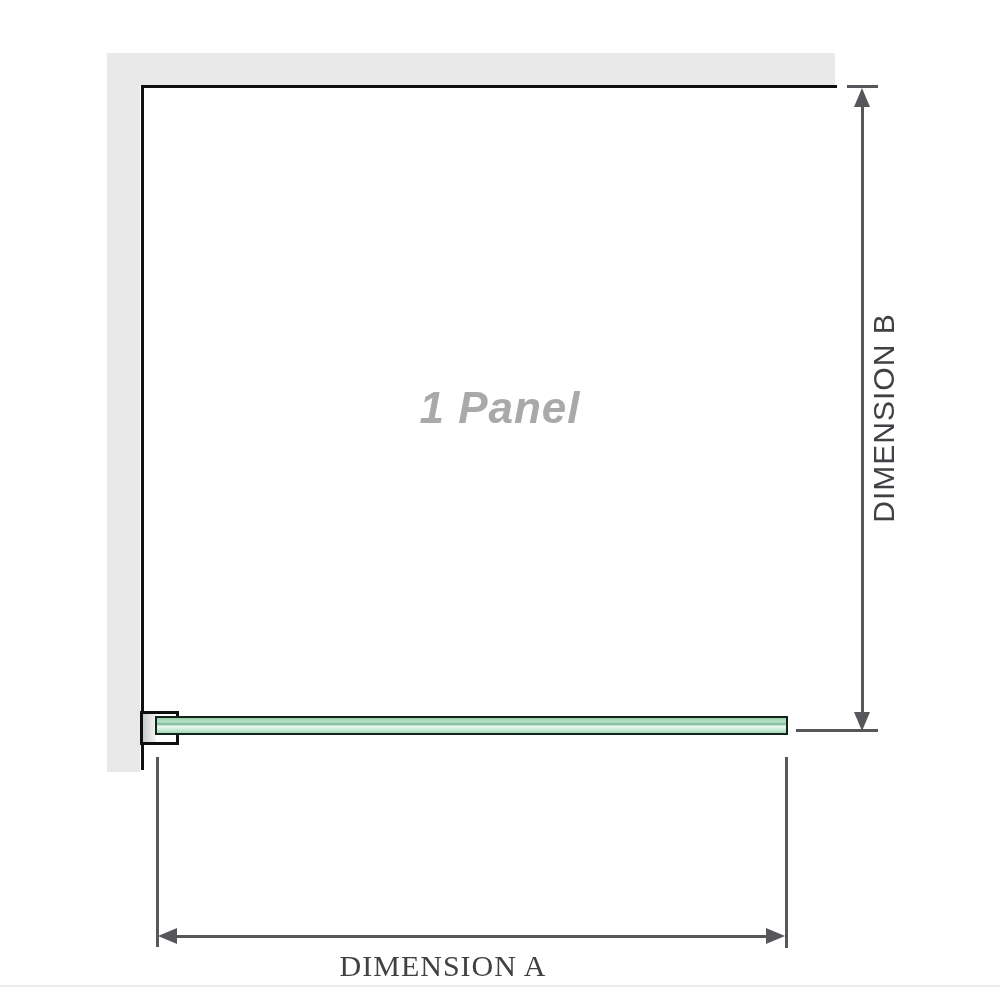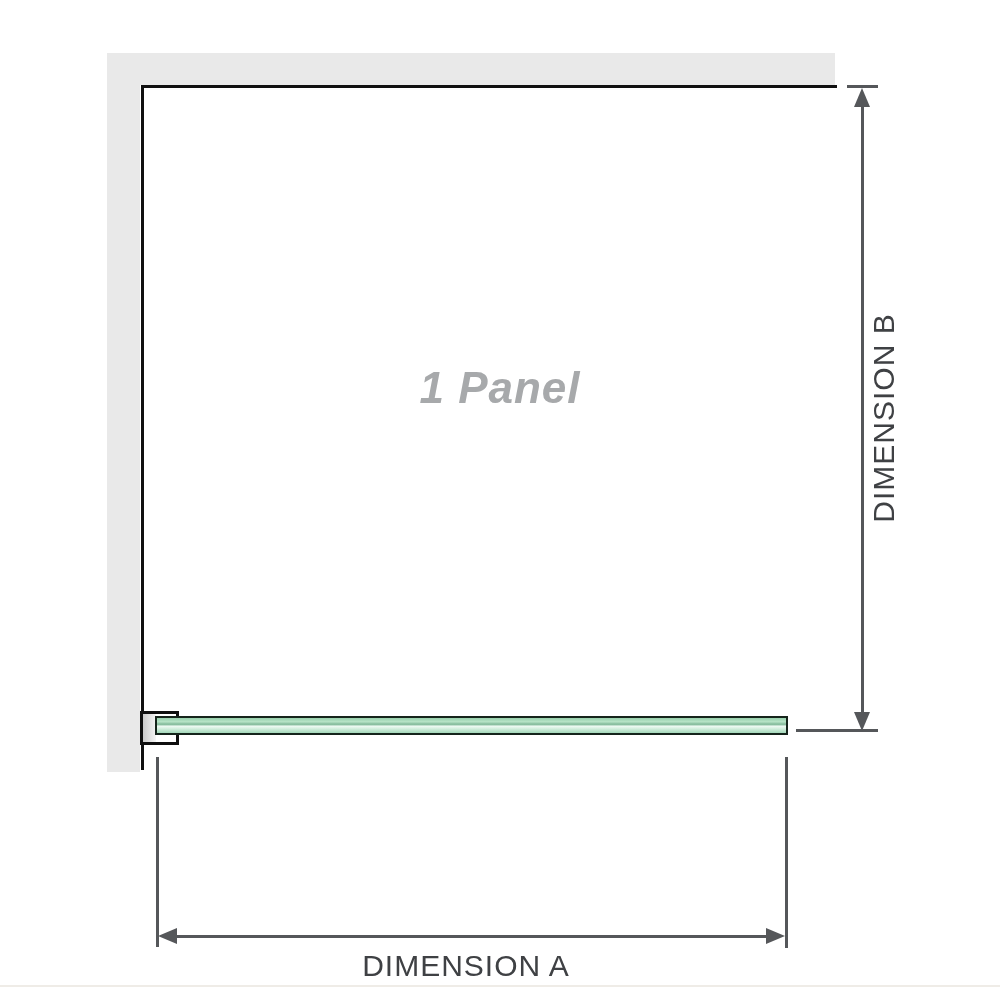--- a/index.html
+++ b/index.html
@@ -21,41 +21,41 @@
     background:linear-gradient(180deg,#96d0ac 0%,#b7e3c7 25%,#7fb897 42%,#eefaf3 55%,#d2eedd 72%,#a3d8b9 100%);
   }
   
   .clamp{
     left:140px;top:711px;width:39px;height:34px;box-sizing:border-box;
     border:3px solid #0f0f0f;background:#ffffff;z-index:2;
   }
   .clamp-pad{left:0;top:0;width:13px;height:100%;background:linear-gradient(90deg,#c9c9c9,#f5f5f5);}
   
   .panel-label{
-    left:500px;top:388px;transform:translate(-50%,-50%);
+    left:500px;top:408px;transform:translate(-50%,-50%);
     font-size:44px;font-style:italic;font-weight:600;color:#a7a9ab;
     letter-spacing:1px;white-space:nowrap;
   }
   
   .dim{background:#55575a;}
   .dimb-line{left:861px;top:98px;width:3px;height:624px;}
   .dimb-tick-top{left:847px;top:85px;width:31px;height:3px;}
   .dimb-tick-bottom{left:796px;top:729px;width:82px;height:3px;}
   .dima-line{left:168px;top:935px;width:604px;height:3px;}
   .dima-ext-left{left:156px;top:757px;width:3px;height:190px;}
   .dima-ext-right{left:785px;top:757px;width:3px;height:191px;}
   
   .arr{width:0;height:0;border-style:solid;border-color:transparent;}
   .arr-up{left:854px;top:88px;border-width:0 8.5px 19px 8.5px;border-bottom-color:#55575a;}
   .arr-down{left:854px;top:712px;border-width:19px 8.5px 0 8.5px;border-top-color:#55575a;}
   .arr-left{left:158px;top:928px;border-width:8.5px 19px 8.5px 0;border-right-color:#55575a;}
   .arr-right{left:766px;top:928px;border-width:8.5px 0 8.5px 19px;border-left-color:#55575a;}
   
   .dim-label{font-size:30px;font-weight:300;color:#3f4144;letter-spacing:1px;white-space:nowrap;}
-  .dima-label{left:466px;top:966px;transform:translate(-50%,-50%);}
+  .dima-label{left:443px;top:966px;transform:translate(-50%,-50%);font-family:Liberation Serif, serif;}
   .dimb-label{left:884px;top:418px;transform:translate(-50%,-50%) rotate(-90deg);}
   
   .baseline{left:0;top:985px;width:1000px;height:2px;background:#efece7;}
 </style>
 </head>
 <body>
 
 <div id="stage">
 
   <div class="abs wall-v"></div>

